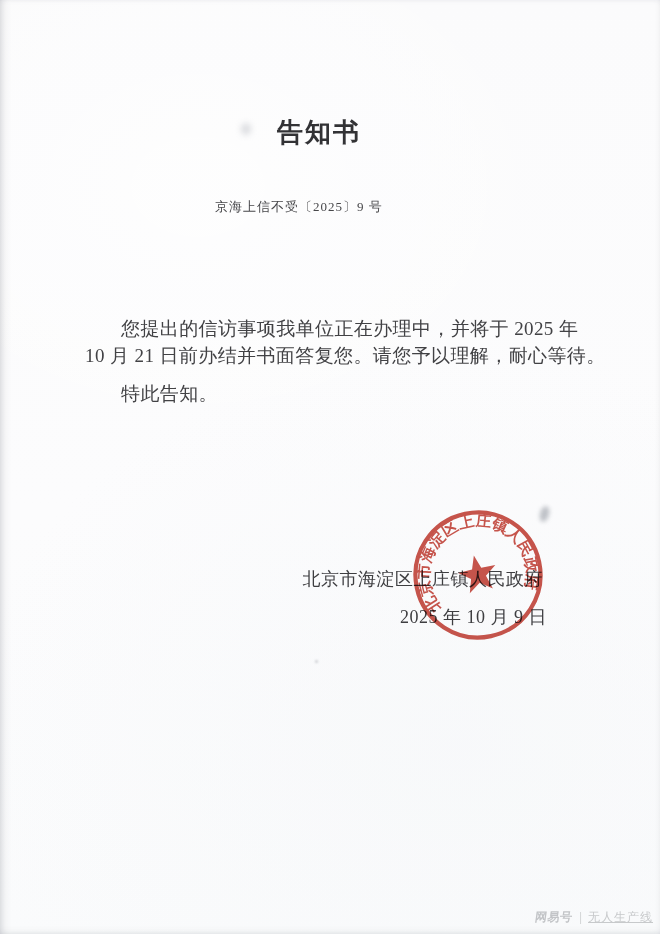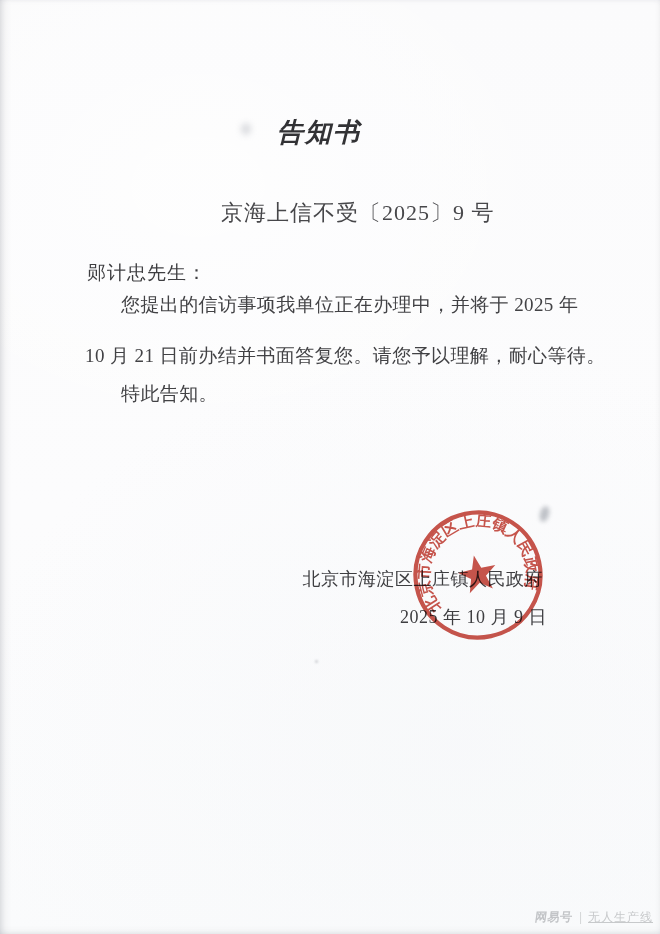--- a/index.html
+++ b/index.html
@@ -32,46 +32,45 @@
     top: 116px;
     left: 0;
     right: 22px;
     margin: 0;
     text-align: center;
     font-size: 26px;
     line-height: 1.3;
     font-weight: bold;
     letter-spacing: 2px;
     color: #323235;
-    font-style: italic;
   }
   .ref-number {
     position: absolute;
-    left: 221px;
+    left: 215px;
     top: 198px;
-    font-size: 22px;
+    font-size: 13px;
     letter-spacing: 1px;
     color: #47474a;
   }
   .salutation {
     position: absolute;
     left: 87px;
     top: 260px;
     font-size: 19px;
     letter-spacing: 1px;
     color: #3e3e41;
   }
   .body-line {
     position: absolute;
     font-size: 19px;
     letter-spacing: 0.4px;
     white-space: nowrap;
     color: #424245;
   }
-  .body-line.l1 { left: 121px; top: 292px; }
+  .body-line.l1 { left: 121px; top: 316px; }
   .body-line.l2 { left: 85px;  top: 343px; text-align: right; }
   .body-line.l3 { left: 121px; top: 381px; }
   .signature {
     position: absolute;
     right: 117px;
     top: 567px;
     font-size: 18px;
     letter-spacing: 0.5px;
     color: #3e3e41;
   }
@@ -150,21 +149,20 @@
 </style>
 </head>
 <body>
 
 <div class="page">
 
   <h1 class="doc-title">告知书</h1>
 
   <div class="ref-number">京海上信不受〔2025〕9 号</div>
 
-  <div class="salutation">郧计忠先生：</div>
 
   <div class="body-line l1">您提出的信访事项我单位正在办理中，并将于 2025 年</div>
   <div class="body-line l2">10 月 21 日前办结并书面答复您。请您予以理解，耐心等待。</div>
   <div class="body-line l3">特此告知。</div>
 
   <div class="signature">北京市海淀区上庄镇人民政府</div>
 
   <div class="issue-date">2025 年 10 月 9 日</div>
 
   <svg class="stamp" viewBox="0 0 150 150" xmlns="http://www.w3.org/2000/svg" aria-hidden="true">

